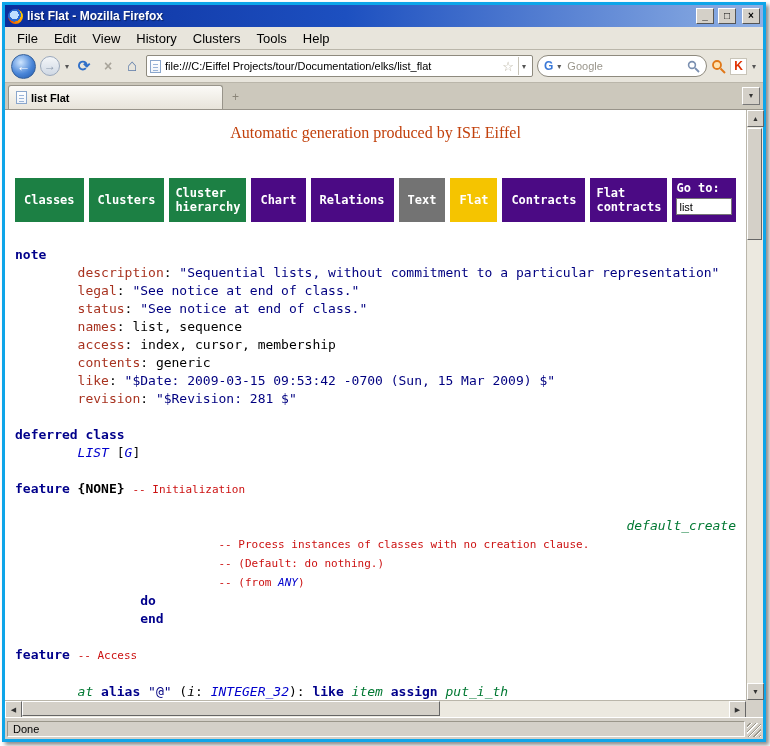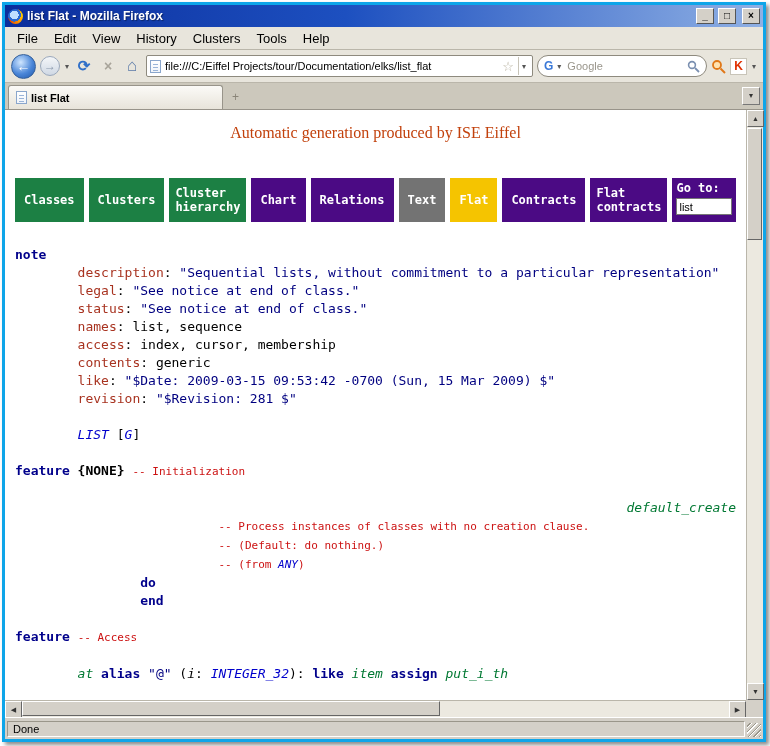--- a/index.html
+++ b/index.html
@@ -228,20 +228,21 @@
             <div class="code-line" style="padding-left: 0ch;"><span class="c-kw">note</span></div>
             <div class="code-line" style="padding-left: 8ch;"><span class="c-tag">description</span><span class="c-pln">: </span><span class="c-str">"Sequential lists, without commitment to a particular representation"</span></div>
             <div class="code-line" style="padding-left: 8ch;"><span class="c-tag">legal</span><span class="c-pln">: </span><span class="c-str">"See notice at end of class."</span></div>
             <div class="code-line" style="padding-left: 8ch;"><span class="c-tag">status</span><span class="c-pln">: </span><span class="c-str">"See notice at end of class."</span></div>
             <div class="code-line" style="padding-left: 8ch;"><span class="c-tag">names</span><span class="c-pln">: list, sequence</span></div>
             <div class="code-line" style="padding-left: 8ch;"><span class="c-tag">access</span><span class="c-pln">: index, cursor, membership</span></div>
             <div class="code-line" style="padding-left: 8ch;"><span class="c-tag">contents</span><span class="c-pln">: generic</span></div>
             <div class="code-line" style="padding-left: 8ch;"><span class="c-tag">like</span><span class="c-pln">: </span><span class="c-str">"$Date: 2009-03-15 09:53:42 -0700 (Sun, 15 Mar 2009) $"</span></div>
             <div class="code-line" style="padding-left: 8ch;"><span class="c-tag">revision</span><span class="c-pln">: </span><span class="c-str">"$Revision: 281 $"</span></div>
             <div class="code-line">&nbsp;</div>
+            <div class="code-line" style="padding-left: 0ch;"><span class="c-kw">deferred class</span></div>
             <div class="code-line" style="padding-left: 8ch;"><span class="c-cls">LIST</span><span class="c-pln"> [</span><span class="c-cls">G</span><span class="c-pln">]</span></div>
             <div class="code-line">&nbsp;</div>
             <div class="code-line" style="padding-left: 0ch;"><span class="c-kw">feature</span><span class="c-plnb"> {NONE} </span><span class="c-cmt">-- Initialization</span></div>
             <div class="code-line">&nbsp;</div>
             <div class="code-line" style="padding-left: 8ch; text-align: right;"><span class="c-feat">default_create</span></div>
             <div class="code-line" style="padding-left: 26ch;"><span class="c-cmt">-- Process instances of classes with no creation clause.</span></div>
             <div class="code-line" style="padding-left: 26ch;"><span class="c-cmt">-- (Default: do nothing.)</span></div>
             <div class="code-line" style="padding-left: 26ch;"><span class="c-cmt">-- (from </span><span class="c-ccls">ANY</span><span class="c-cmt">)</span></div>
             <div class="code-line" style="padding-left: 16ch;"><span class="c-kw">do</span></div>
             <div class="code-line" style="padding-left: 16ch;"><span class="c-kw">end</span></div>

